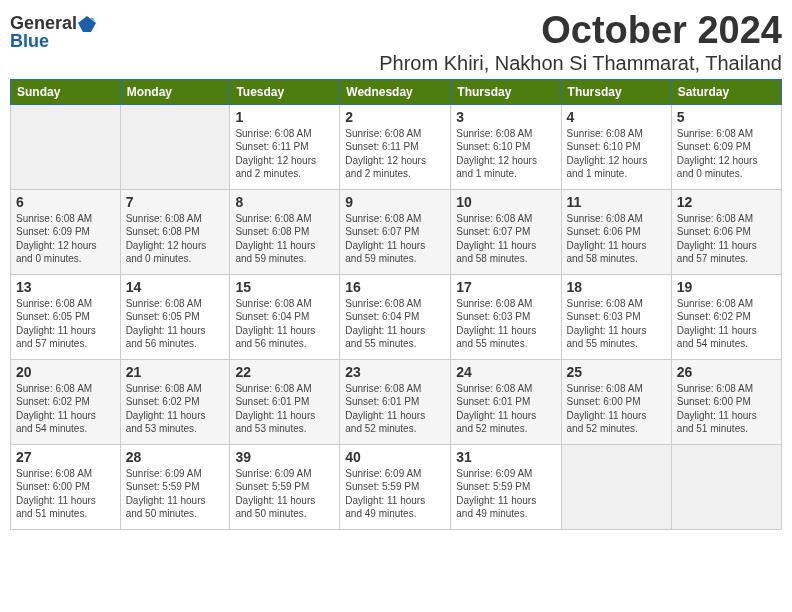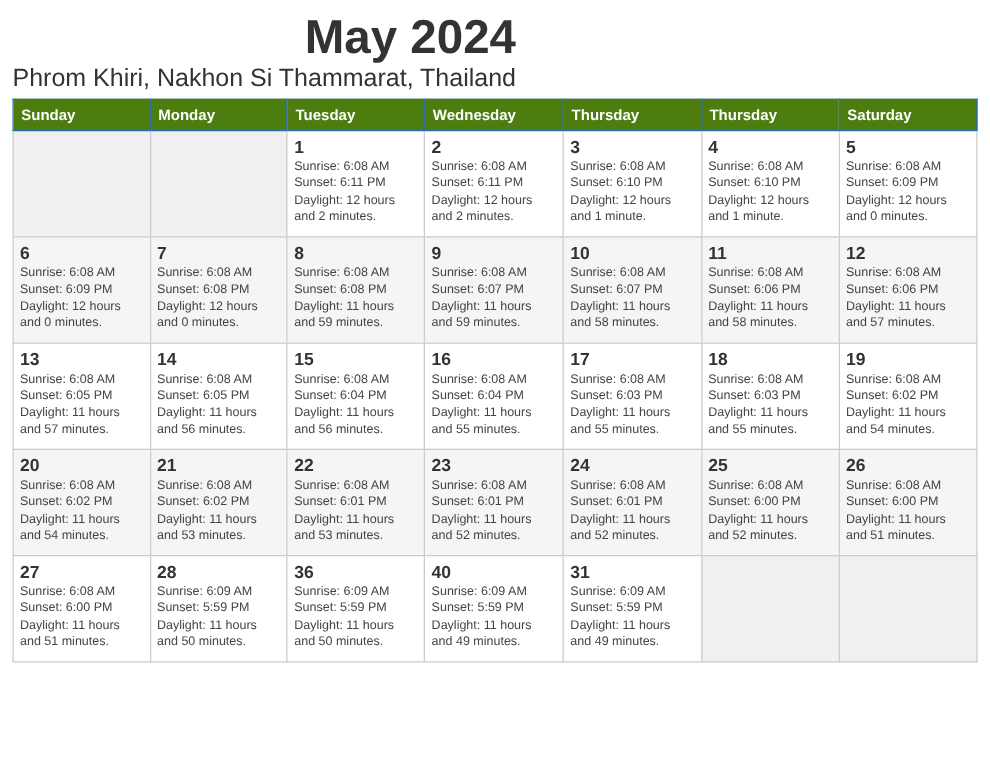--- a/index.html
+++ b/index.html
@@ -90,22 +90,32 @@
       line-height: 1.35;
     }
     .empty-cell {
       background: #f0f0f0 !important;
     }
   </style>
 </head>
 <body>
 
 <div class="header">
+  <div class="logo">
+    <div style="display:flex;align-items:center;">
+      <span class="logo-general">General</span>
+      <svg width="18" height="18" viewBox="0 0 18 18" style="margin-left:1px;">
+        <polygon points="9,2 18,9 13,18 5,18 0,9" fill="#1a5fa8"></polygon>
+        <polygon points="12,4 18,8 15,4" fill="#4fa3e0"></polygon>
+      </svg>
+    </div>
+    <span class="logo-blue">Blue</span>
+  </div>
   <div class="title-block">
-    <div class="main-title">May 2024</div>
+    <div class="main-title">October 2024</div>
     <div class="subtitle">Phrom Khiri, Nakhon Si Thammarat, Thailand</div>
   </div>
 </div>
 
 <table>
   <thead>
     <tr id="header-row">
         <th>Sunday</th>
         <th>Monday</th>
         <th>Tuesday</th>
@@ -317,21 +327,21 @@
 and 51 minutes.</div>
         </td>
         <td>
           <span class="day-num">28</span>
           <div class="day-info" style="white-space: pre-line;">Sunrise: 6:09 AM
 Sunset: 5:59 PM
 Daylight: 11 hours
 and 50 minutes.</div>
         </td>
         <td>
-          <span class="day-num">36</span>
+          <span class="day-num">39</span>
           <div class="day-info" style="white-space: pre-line;">Sunrise: 6:09 AM
 Sunset: 5:59 PM
 Daylight: 11 hours
 and 50 minutes.</div>
         </td>
         <td>
           <span class="day-num">40</span>
           <div class="day-info" style="white-space: pre-line;">Sunrise: 6:09 AM
 Sunset: 5:59 PM
 Daylight: 11 hours

